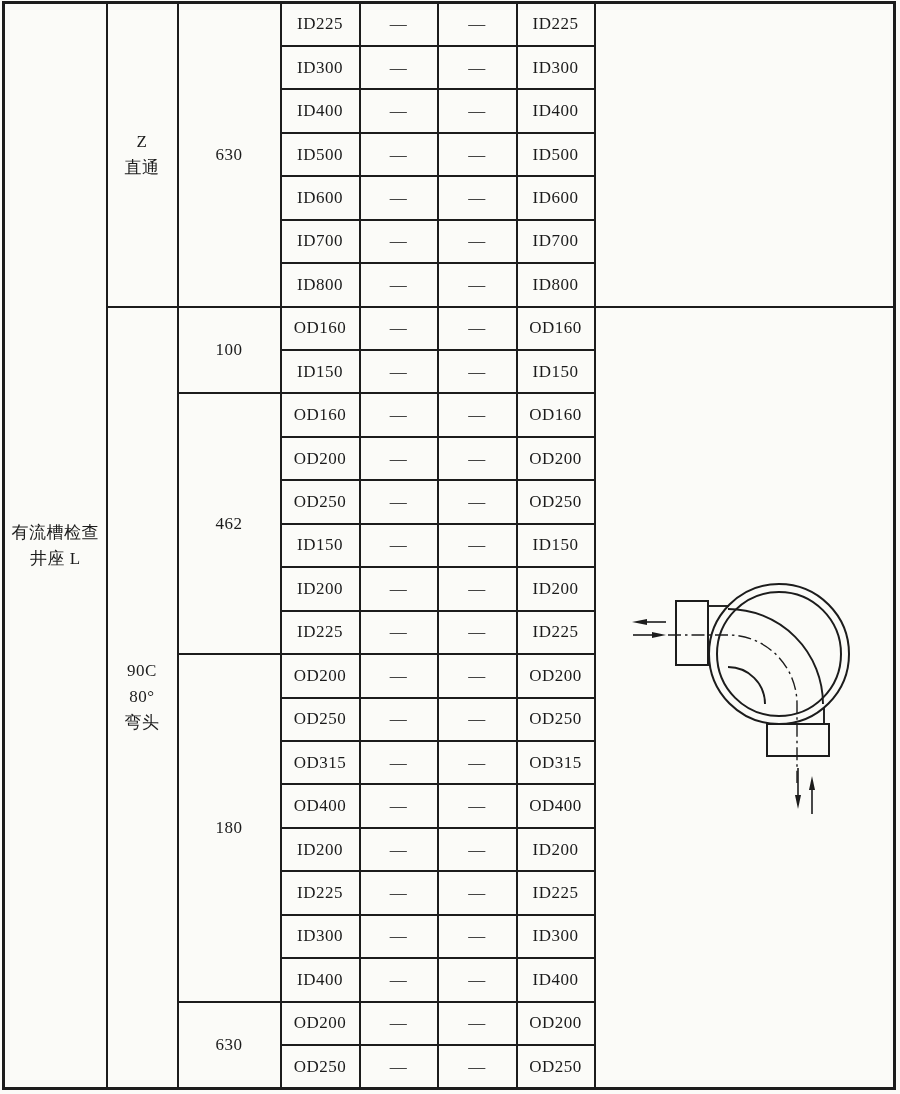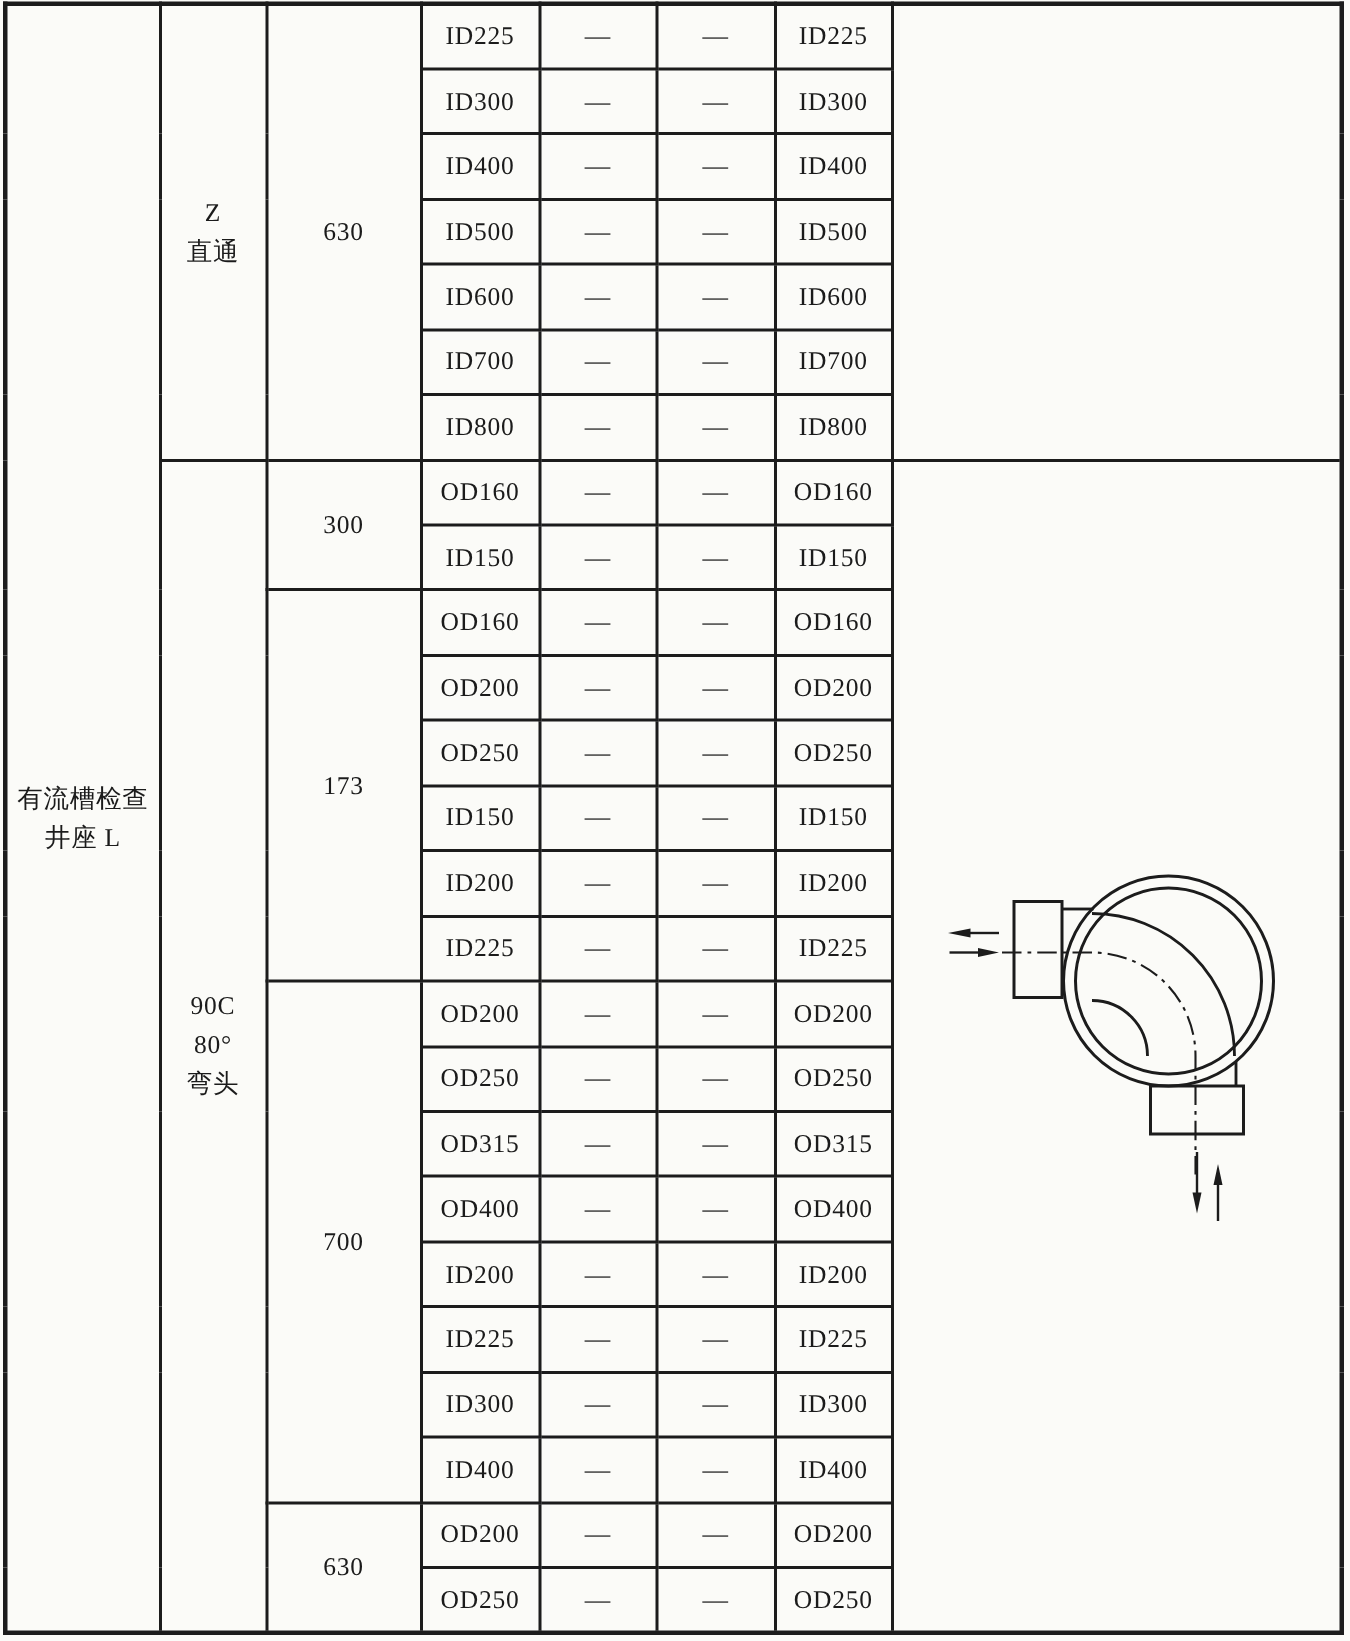--- a/index.html
+++ b/index.html
@@ -101,21 +101,21 @@
       <td class="dash">—</td>
       <td>ID800</td>
     </tr>
 
     <tr class="r">
       <td class="cjk" rowspan="18">
         <span class="mline">90C</span>
         <span class="mline">80°</span>
         <span class="mline">弯头</span>
       </td>
-      <td class="num" rowspan="2">300</td>
+      <td class="num" rowspan="2">100</td>
       <td>OD160</td>
       <td class="dash">—</td>
       <td class="dash">—</td>
       <td>OD160</td>
       <td class="diagram-cell" rowspan="18">
         <svg class="elbow" width="260" height="250" viewBox="0 0 260 250" fill="none" stroke="#1c1c1c" stroke-width="2">
           <circle cx="155" cy="82" r="70"></circle>
           <circle cx="155" cy="82" r="62"></circle>
           <path d="M104,37 A95,95 0 0 1 199,132" stroke-width="1.9"></path>
           <path d="M104,95 A37,37 0 0 1 141,132" stroke-width="1.9"></path>
@@ -144,59 +144,59 @@
       </td>
     </tr>
     <tr class="r">
       <td>ID150</td>
       <td class="dash">—</td>
       <td class="dash">—</td>
       <td>ID150</td>
     </tr>
 
     <tr class="r">
-      <td class="num" rowspan="6">173</td>
-      <td>OD160</td>
-      <td class="dash">—</td>
-      <td class="dash">—</td>
-      <td>OD160</td>
-    </tr>
-    <tr class="r">
-      <td>OD200</td>
-      <td class="dash">—</td>
-      <td class="dash">—</td>
-      <td>OD200</td>
-    </tr>
-    <tr class="r">
-      <td>OD250</td>
-      <td class="dash">—</td>
-      <td class="dash">—</td>
-      <td>OD250</td>
-    </tr>
-    <tr class="r">
-      <td>ID150</td>
-      <td class="dash">—</td>
-      <td class="dash">—</td>
-      <td>ID150</td>
-    </tr>
-    <tr class="r">
-      <td>ID200</td>
-      <td class="dash">—</td>
-      <td class="dash">—</td>
-      <td>ID200</td>
-    </tr>
-    <tr class="r">
-      <td>ID225</td>
-      <td class="dash">—</td>
-      <td class="dash">—</td>
-      <td>ID225</td>
-    </tr>
-
-    <tr class="r">
-      <td class="num" rowspan="8">700</td>
+      <td class="num" rowspan="6">462</td>
+      <td>OD160</td>
+      <td class="dash">—</td>
+      <td class="dash">—</td>
+      <td>OD160</td>
+    </tr>
+    <tr class="r">
+      <td>OD200</td>
+      <td class="dash">—</td>
+      <td class="dash">—</td>
+      <td>OD200</td>
+    </tr>
+    <tr class="r">
+      <td>OD250</td>
+      <td class="dash">—</td>
+      <td class="dash">—</td>
+      <td>OD250</td>
+    </tr>
+    <tr class="r">
+      <td>ID150</td>
+      <td class="dash">—</td>
+      <td class="dash">—</td>
+      <td>ID150</td>
+    </tr>
+    <tr class="r">
+      <td>ID200</td>
+      <td class="dash">—</td>
+      <td class="dash">—</td>
+      <td>ID200</td>
+    </tr>
+    <tr class="r">
+      <td>ID225</td>
+      <td class="dash">—</td>
+      <td class="dash">—</td>
+      <td>ID225</td>
+    </tr>
+
+    <tr class="r">
+      <td class="num" rowspan="8">180</td>
       <td>OD200</td>
       <td class="dash">—</td>
       <td class="dash">—</td>
       <td>OD200</td>
     </tr>
     <tr class="r">
       <td>OD250</td>
       <td class="dash">—</td>
       <td class="dash">—</td>
       <td>OD250</td>

